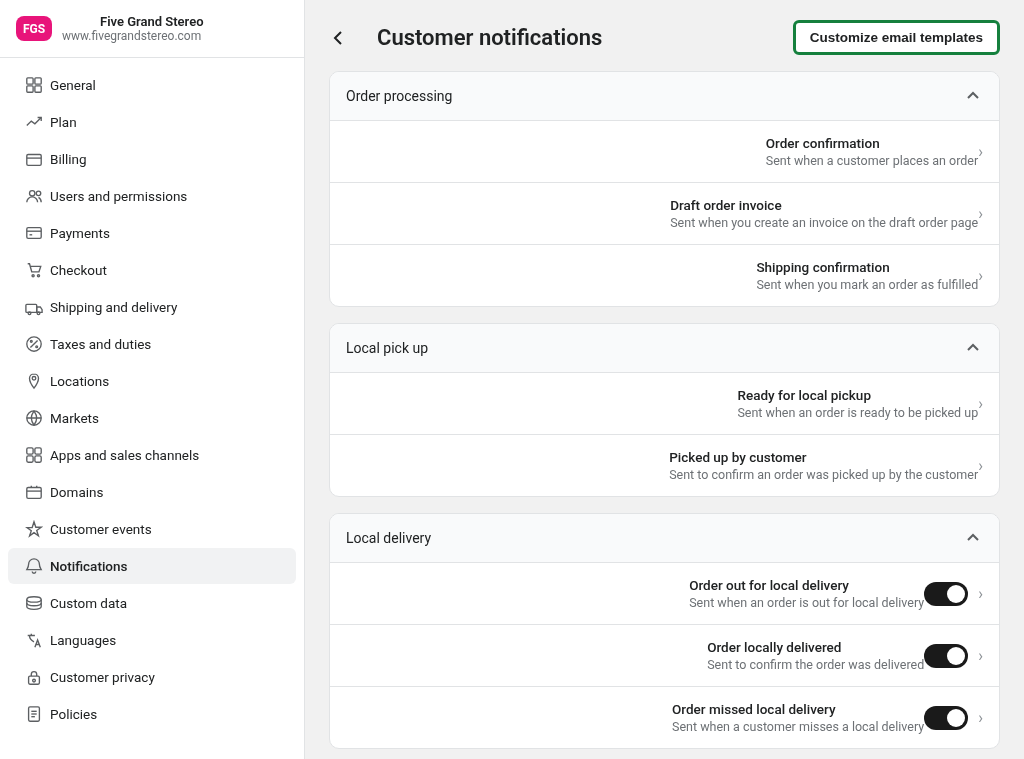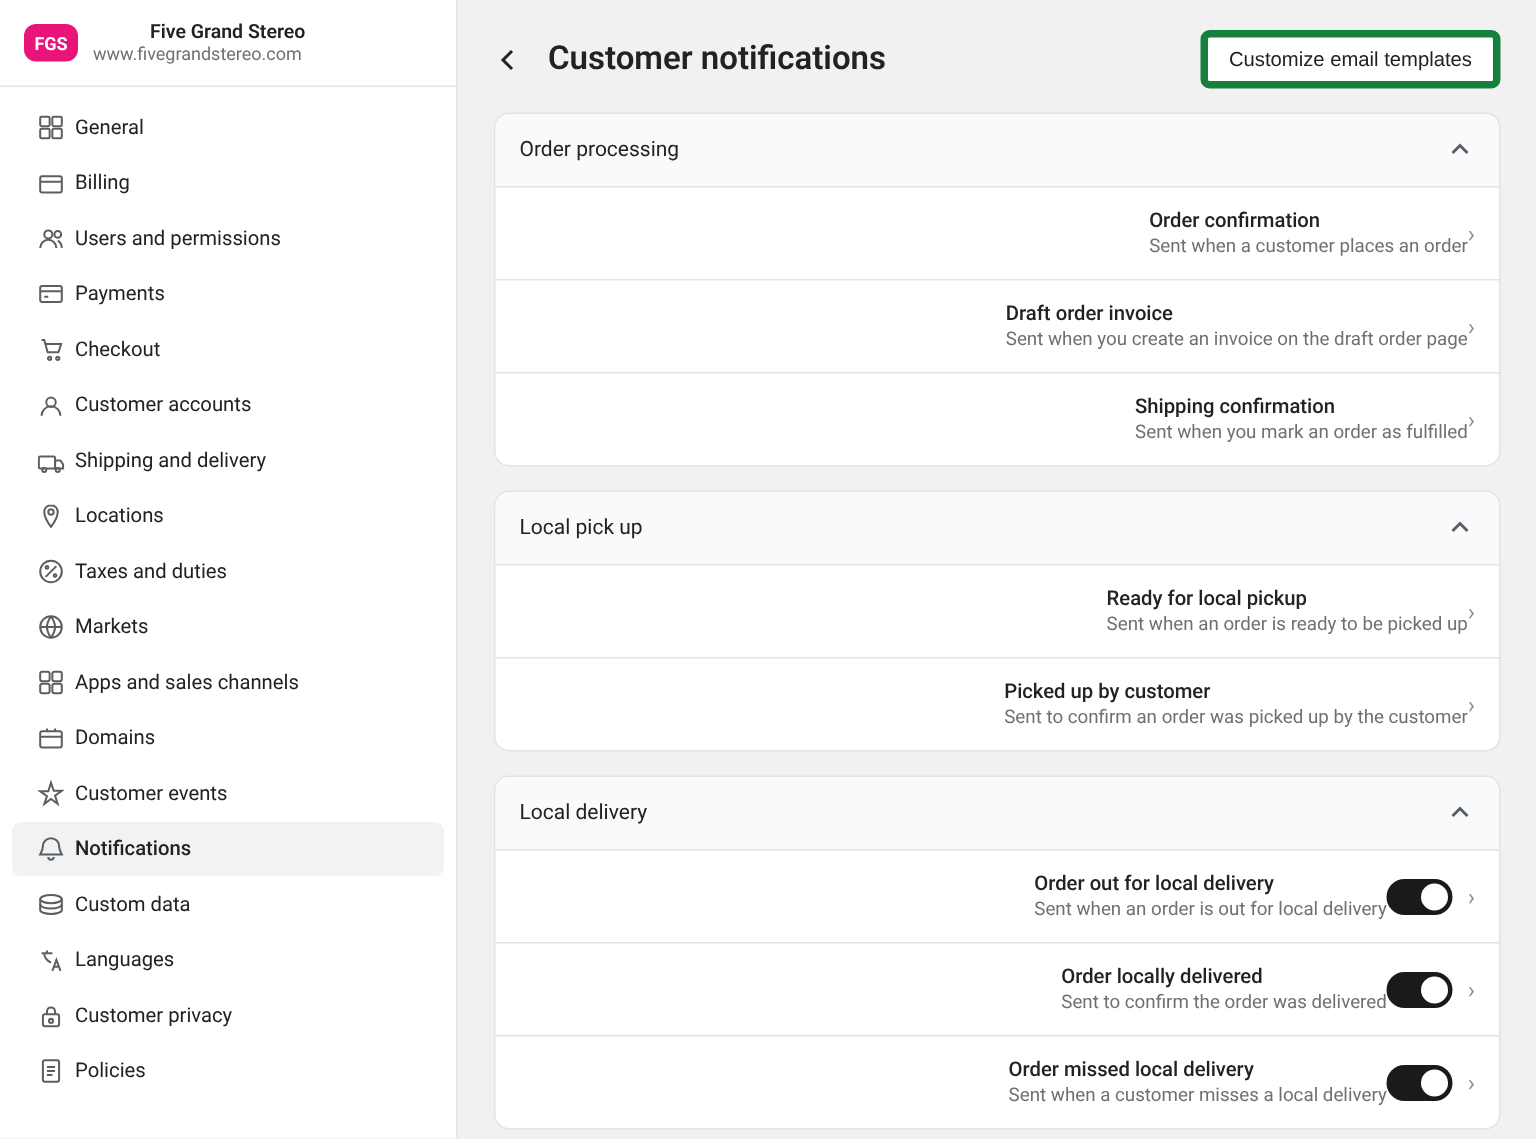--- a/index.html
+++ b/index.html
@@ -100,44 +100,44 @@
     .main-header {
       display: flex;
       align-items: center;
       justify-content: space-between;
       padding: 20px 24px 16px;
       background: #f1f1f1;
     }
     .header-left {
       display: flex;
       align-items: center;
-      gap: 16px;
+      gap: 28px;
     }
     .back-btn {
       background: none;
       border: none;
       cursor: pointer;
       color: #202223;
       display: flex;
       align-items: center;
     }
     .page-title {
       font-size: 22px;
       font-weight: 600;
       color: #202223;
     }
     .customize-btn {
       background: #fff;
-      border: 5px solid #15803d;
+      border: 3px solid #15803d;
       border-radius: 6px;
       padding: 7px 14px;
       font-size: 13.5px;
       cursor: pointer;
       color: #202223;
-      font-weight: 400;
+      font-weight: 700;
     }
 
     .main-content {
       padding: 0 24px 24px;
       display: flex;
       flex-direction: column;
       gap: 16px;
     }
 
     
@@ -242,20 +242,29 @@
         <svg viewBox="0 0 20 20" fill="none" stroke="currentColor" stroke-width="1.5">
             <rect x="2" y="2" width="7" height="7" rx="1"></rect>
             <rect x="11" y="2" width="7" height="7" rx="1"></rect>
             <rect x="2" y="11" width="7" height="7" rx="1"></rect>
             <rect x="11" y="11" width="7" height="7" rx="1"></rect>
           </svg>
       </span>
       <span>General</span>
     </div>
 
+    <div class="nav-item">
+      <span class="nav-icon">
+        <svg viewBox="0 0 20 20" fill="none" stroke="currentColor" stroke-width="1.5">
+            <polyline points="2,14 7,9 11,12 18,5"></polyline>
+            <polyline points="14,5 18,5 18,9"></polyline>
+          </svg>
+      </span>
+      <span>Plan</span>
+    </div>
 
     <div class="nav-item">
       <span class="nav-icon">
         <svg viewBox="0 0 20 20" fill="none" stroke="currentColor" stroke-width="1.5">
             <rect x="2" y="5" width="16" height="12" rx="1.5"></rect>
             <line x1="2" y1="9" x2="18" y2="9"></line>
           </svg>
       </span>
       <span>Billing</span>
     </div>
@@ -287,62 +296,53 @@
       <span class="nav-icon">
         <svg viewBox="0 0 20 20" fill="none" stroke="currentColor" stroke-width="1.5">
             <path d="M3 3h2l2.5 9h8l2-6H6"></path>
             <circle cx="9" cy="16.5" r="1.2"></circle>
             <circle cx="15" cy="16.5" r="1.2"></circle>
           </svg>
       </span>
       <span>Checkout</span>
     </div>
 
-    <div class="nav-item">
-      <span class="nav-icon">
-        <svg viewBox="0 0 20 20" fill="none" stroke="currentColor" stroke-width="1.5">
-            <circle cx="10" cy="8" r="3.5"></circle>
-            <path d="M3 18c0-3.9 3.1-7 7-7s7 3.1 7 7"></path>
-          </svg>
-      </span>
-      <span>Customer accounts</span>
-    </div>
 
     <div class="nav-item">
       <span class="nav-icon">
         <svg viewBox="0 0 20 20" fill="none" stroke="currentColor" stroke-width="1.5">
             <rect x="1" y="7" width="12" height="9" rx="1"></rect>
             <path d="M13 10h4l2 3v3h-6V10z"></path>
             <circle cx="5" cy="17" r="1.5"></circle>
             <circle cx="15" cy="17" r="1.5"></circle>
           </svg>
       </span>
       <span>Shipping and delivery</span>
     </div>
 
     <div class="nav-item">
       <span class="nav-icon">
         <svg viewBox="0 0 20 20" fill="none" stroke="currentColor" stroke-width="1.5">
-            <path d="M10 2C7.2 2 5 4.2 5 7c0 4.5 5 11 5 11s5-6.5 5-11c0-2.8-2.2-5-5-5z"></path>
-            <circle cx="10" cy="7" r="2"></circle>
-          </svg>
-      </span>
-      <span>Locations</span>
-    </div>
-
-    <div class="nav-item">
-      <span class="nav-icon">
-        <svg viewBox="0 0 20 20" fill="none" stroke="currentColor" stroke-width="1.5">
             <circle cx="10" cy="10" r="8"></circle>
             <line x1="6" y1="14" x2="14" y2="6"></line>
             <circle cx="7" cy="7" r="1"></circle>
             <circle cx="13" cy="13" r="1"></circle>
           </svg>
       </span>
       <span>Taxes and duties</span>
+    </div>
+
+    <div class="nav-item">
+      <span class="nav-icon">
+        <svg viewBox="0 0 20 20" fill="none" stroke="currentColor" stroke-width="1.5">
+            <path d="M10 2C7.2 2 5 4.2 5 7c0 4.5 5 11 5 11s5-6.5 5-11c0-2.8-2.2-5-5-5z"></path>
+            <circle cx="10" cy="7" r="2"></circle>
+          </svg>
+      </span>
+      <span>Locations</span>
     </div>
 
     <div class="nav-item">
       <span class="nav-icon">
         <svg viewBox="0 0 20 20" fill="none" stroke="currentColor" stroke-width="1.5">
             <circle cx="10" cy="10" r="8"></circle>
             <path d="M2 10h16M10 2c-2 3-3 5-3 8s1 5 3 8M10 2c2 3 3 5 3 8s-1 5-3 8"></path>
           </svg>
       </span>
       <span>Markets</span>

